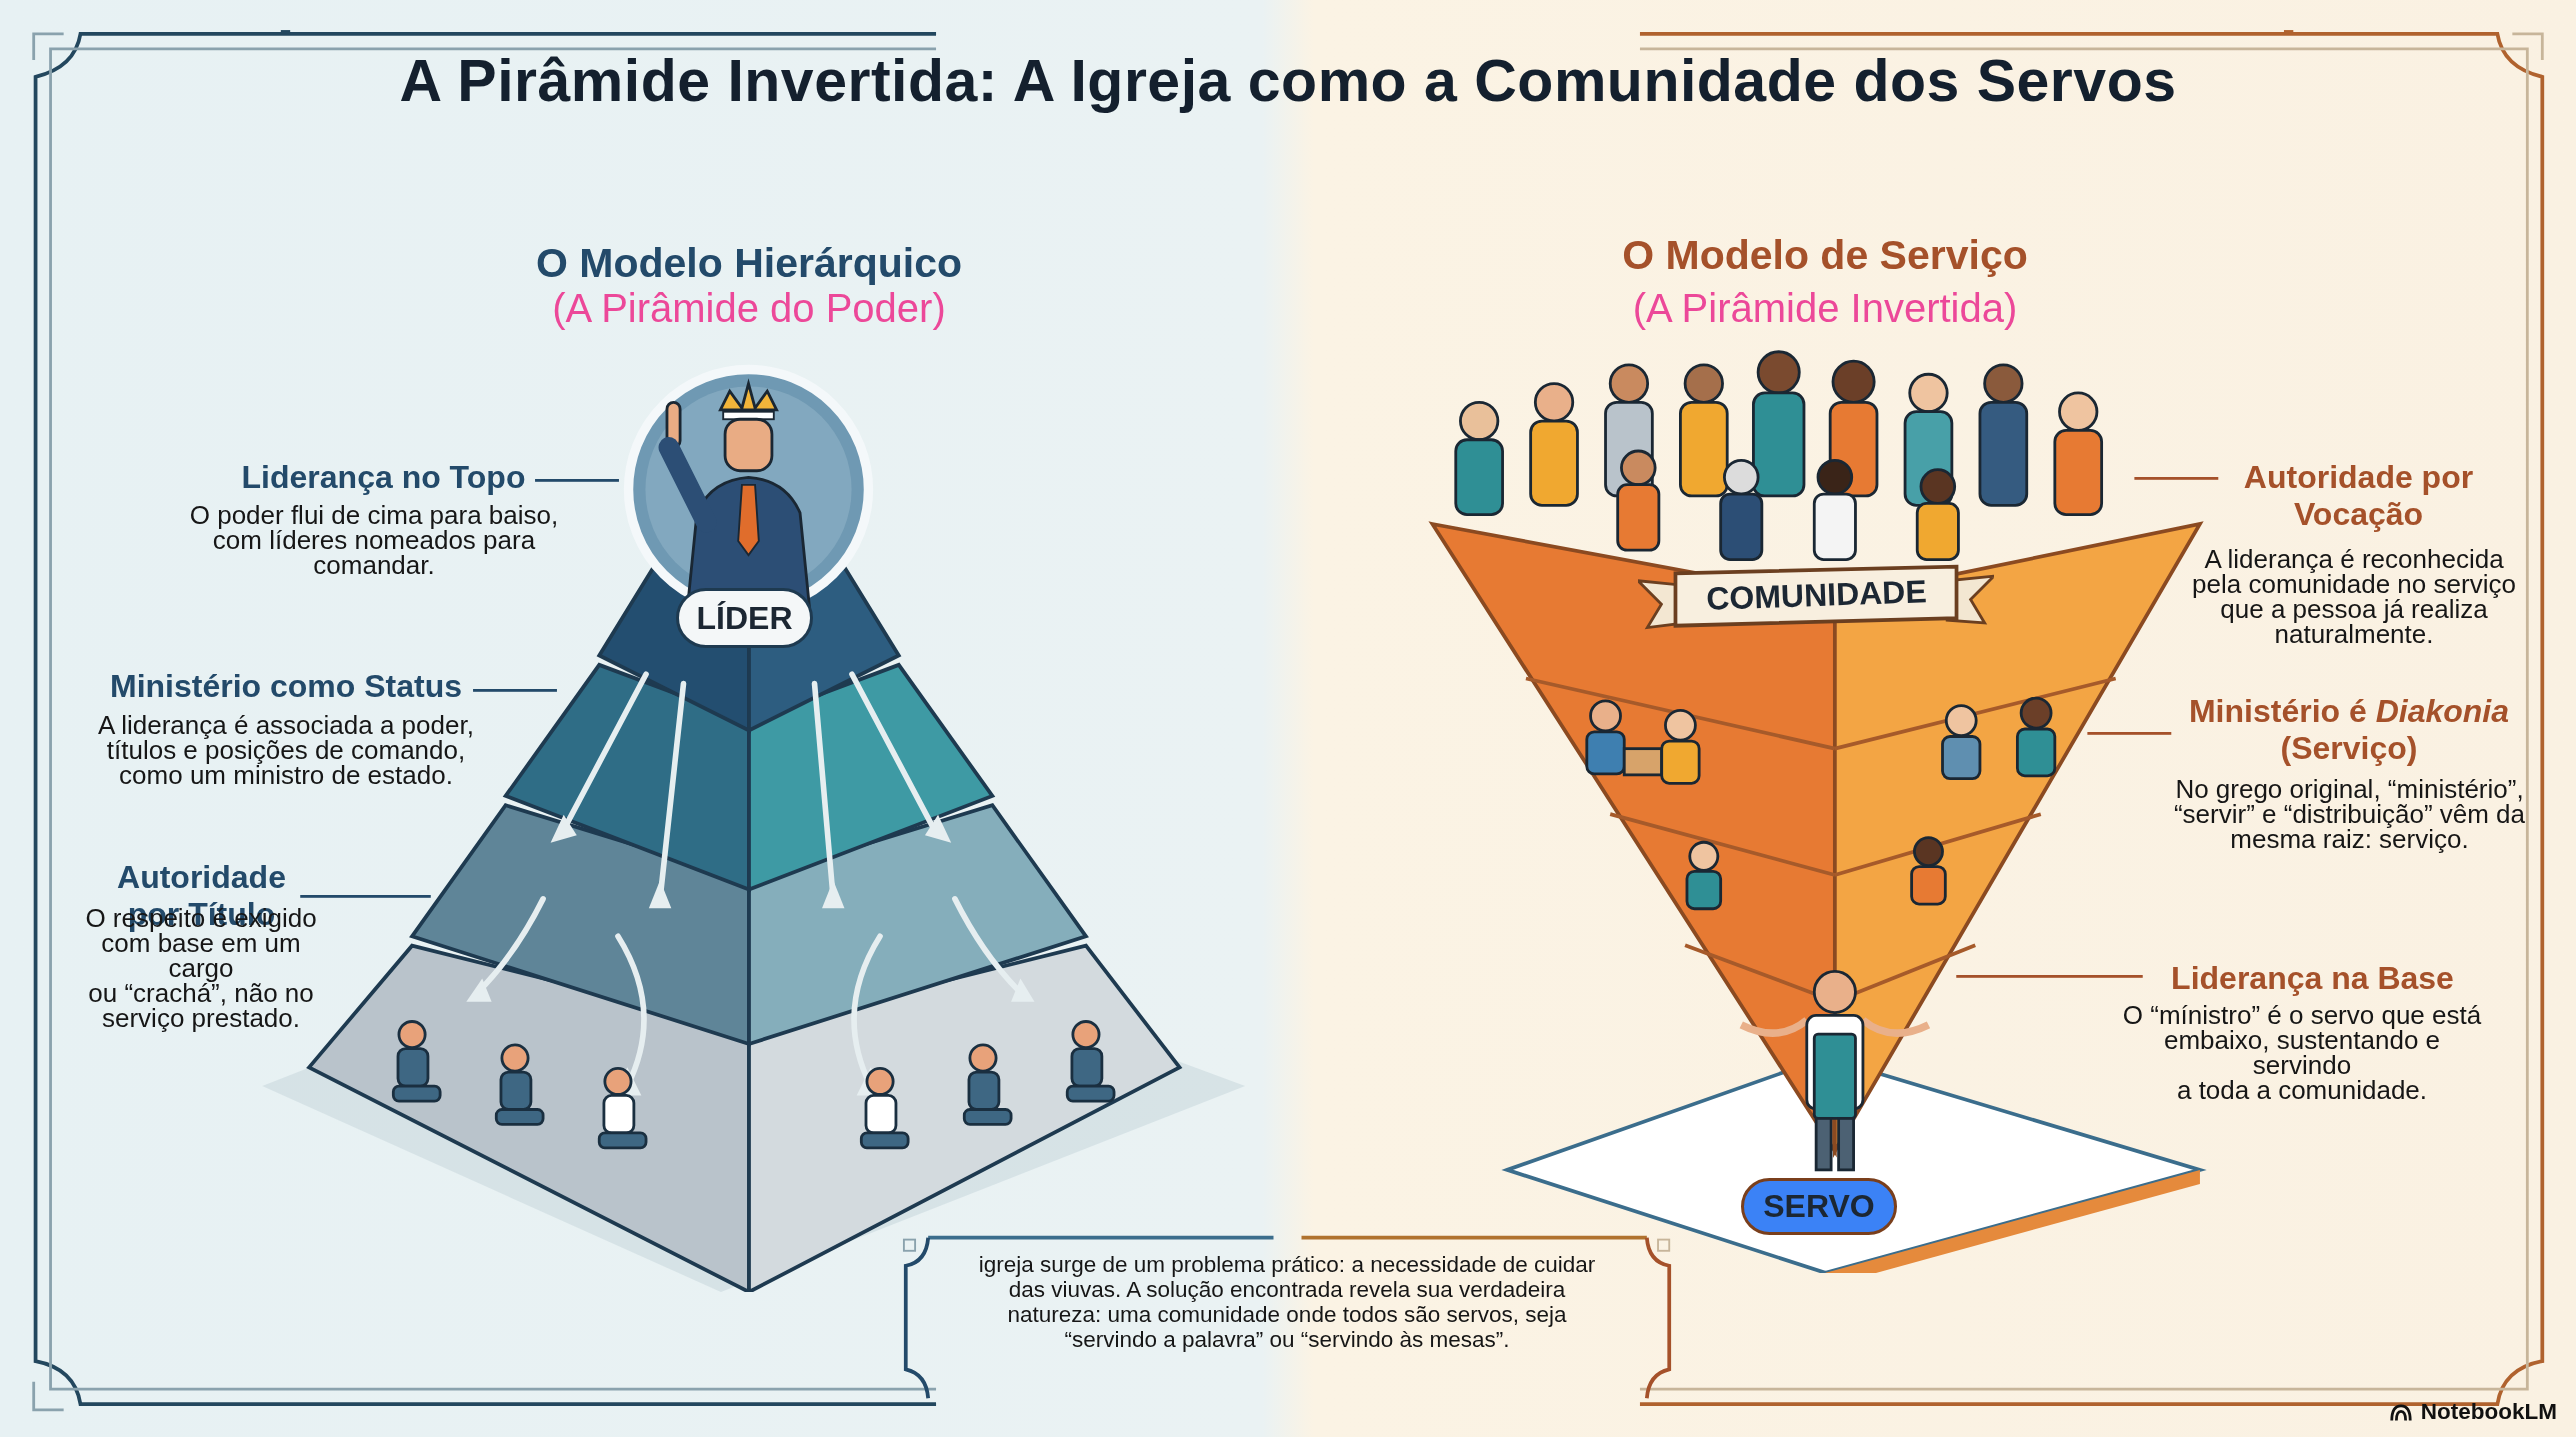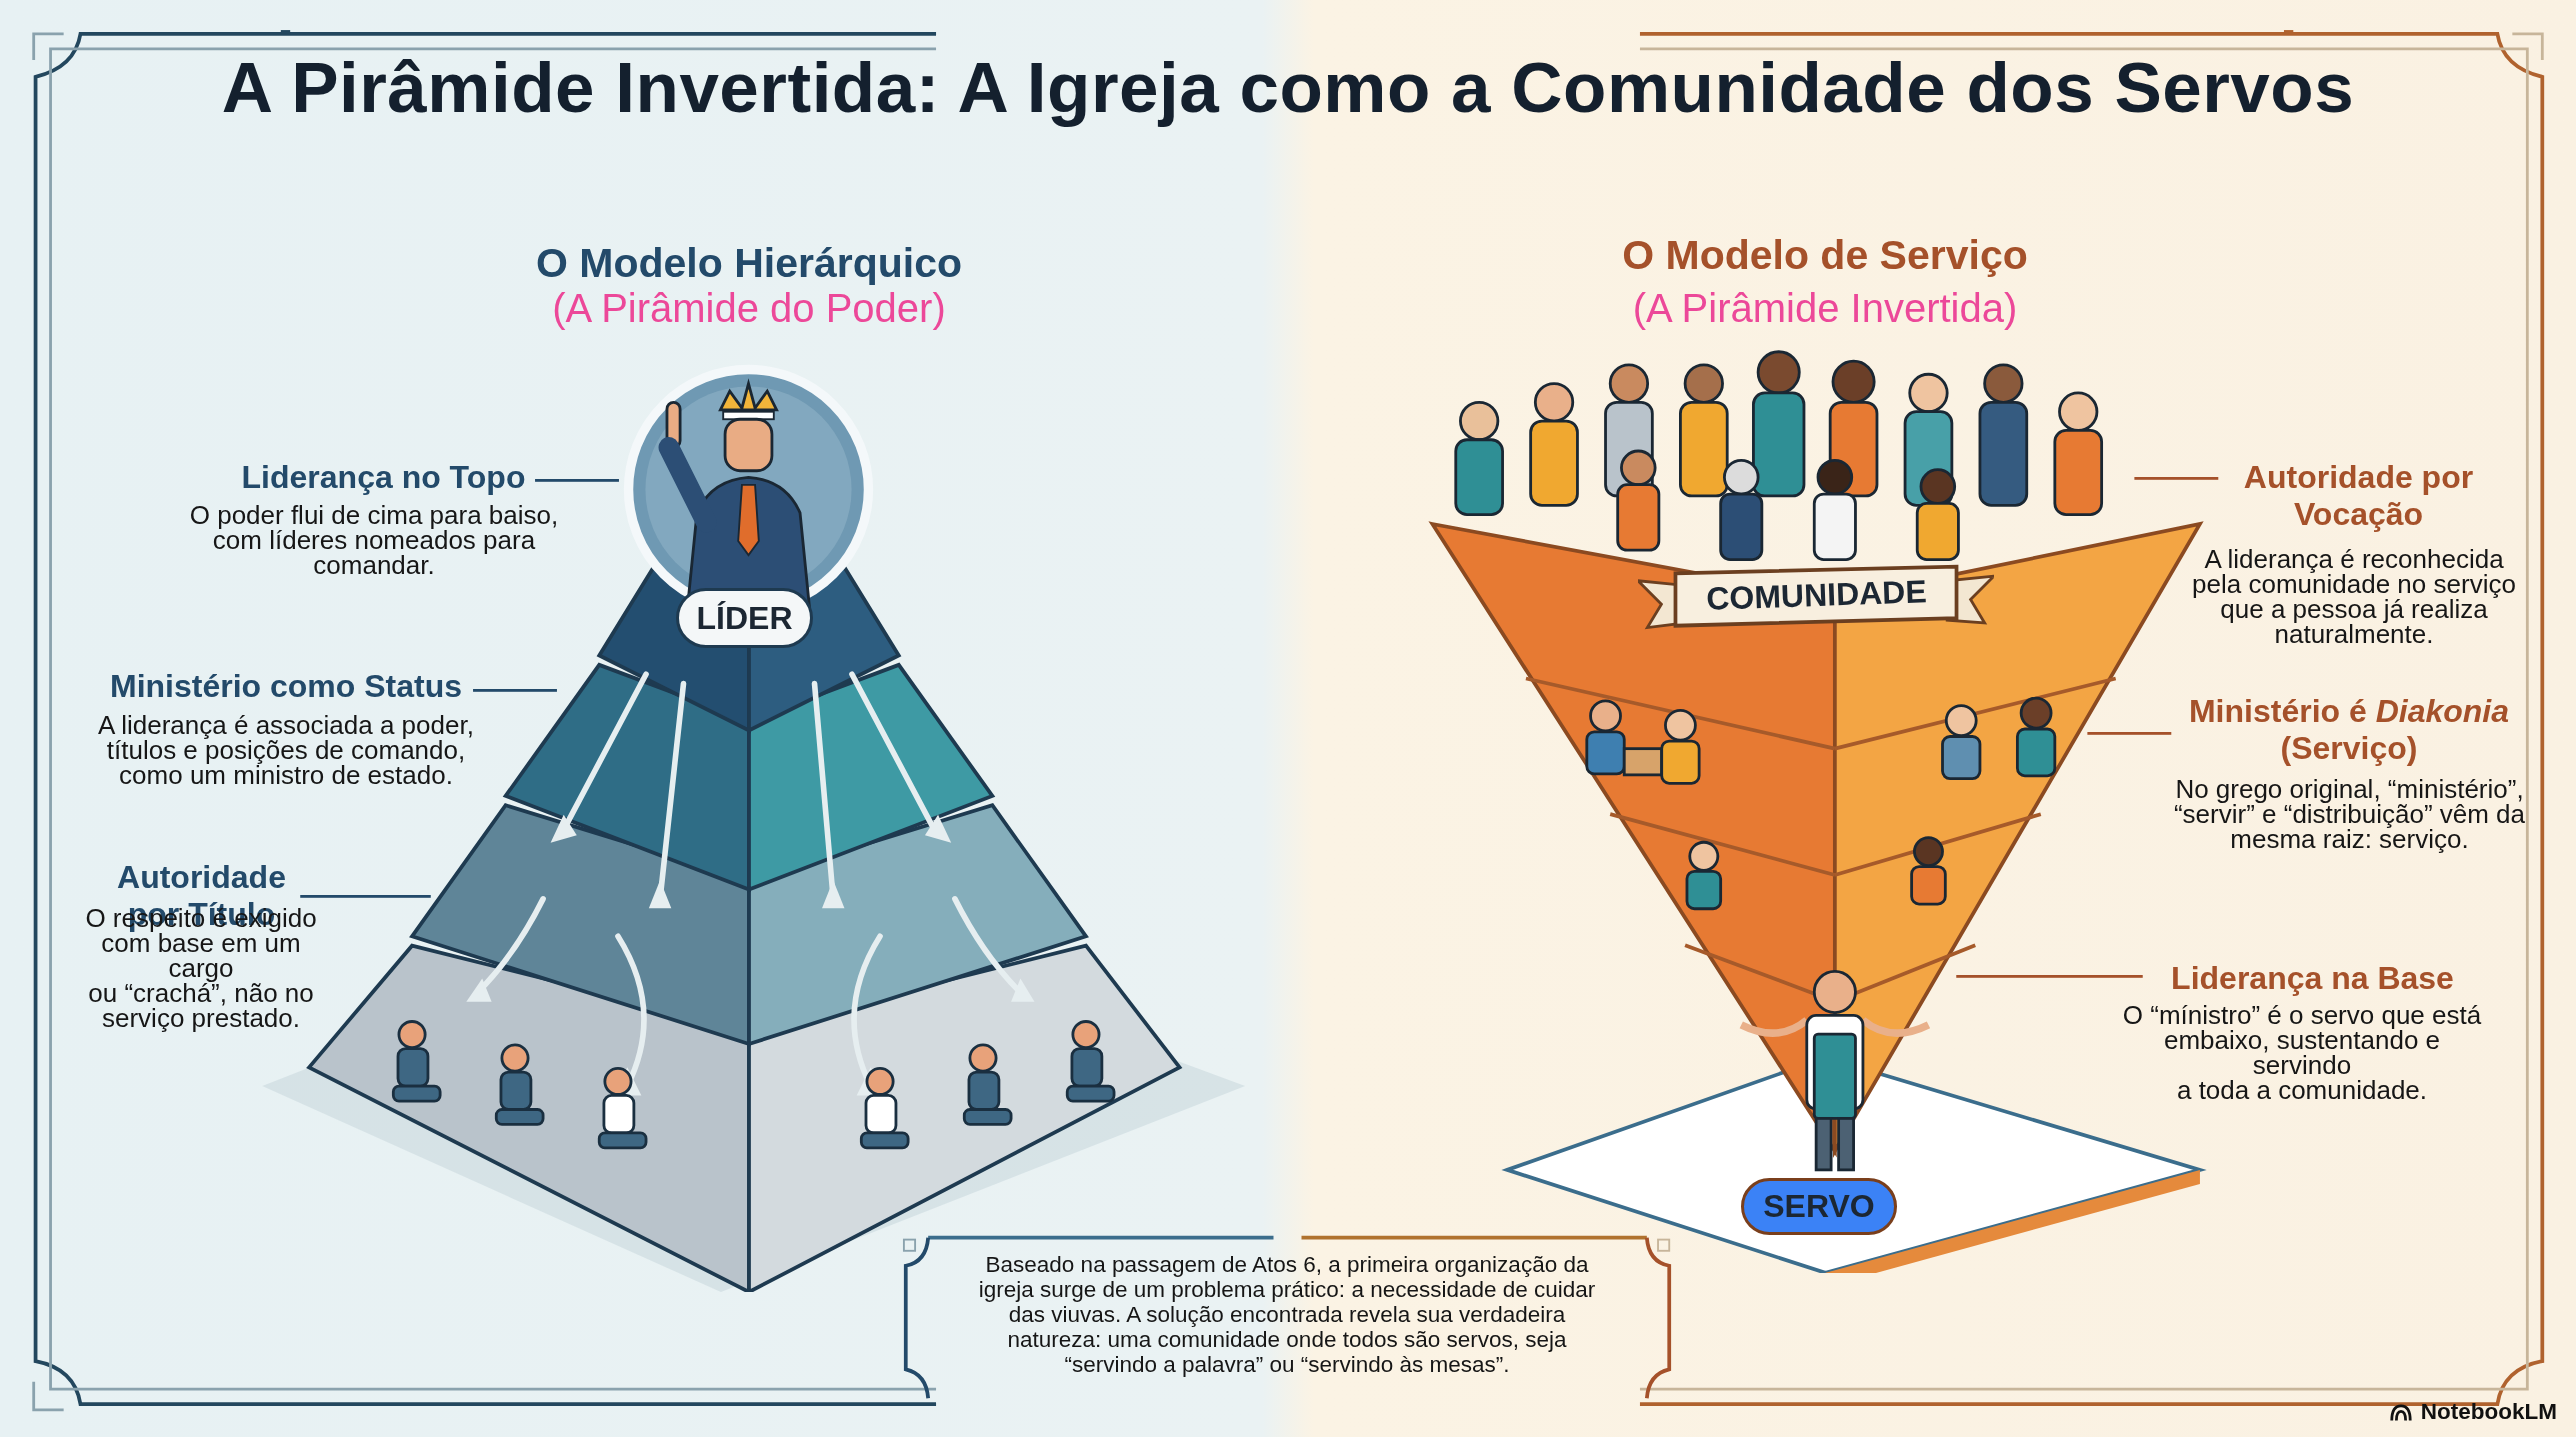--- a/index.html
+++ b/index.html
@@ -2,21 +2,21 @@
 <html style="font-size:15px"><head>
 <meta charset="utf-8">
 <style>
   html,body{margin:0;padding:0;}
   body{width:2576px;height:1438px;overflow:hidden;position:relative;
        font-family:"Liberation Sans","DejaVu Sans",sans-serif;
        background:linear-gradient(90deg,#e7f1f3 0%,#eaf2f3 49%,#fbf3e4 51%,#faf1e2 100%);}
   .abs{position:absolute;}
   .frame-svg{position:absolute;left:0;top:0;}
   .main-title{position:absolute;left:0;width:2576px;top:47px;text-align:center;
-       font-size:71px;font-weight:700;color:#14202e;letter-spacing:0.5px;}
+       font-size:59px;font-weight:700;color:#14202e;letter-spacing:0.5px;}
   .panel-title{position:absolute;text-align:center;font-weight:700;font-size:41px;}
   .panel-sub{position:absolute;text-align:center;font-size:40px;color:#ec4899;}
   .lh{position:absolute;font-weight:700;font-size:32px;text-align:center;line-height:37px;}
   .ld{position:absolute;font-size:26px;color:#161616;text-align:center;line-height:25px;}
   .blue{color:#234a6a;}
   .orange{color:#a5512a;}
   .badge{position:absolute;display:flex;align-items:center;justify-content:center;
        font-weight:700;font-size:32px;color:#1c2733;border-radius:37px;}
   .footer-box{position:absolute;left:908px;top:1252px;width:758px;height:136px;
        text-align:center;font-size:22.5px;line-height:25px;color:#161616;}
@@ -277,21 +277,20 @@
 
 <svg class="abs" style="left:899px;top:1234px;" width="777" height="168" viewBox="0 0 830 180">
   <path d="M30 4 L400 4" stroke="#3b6d8c" stroke-width="4" fill="none"></path>
   <path d="M430 4 L800 4" stroke="#b0722e" stroke-width="4" fill="none"></path>
   <path d="M30 4 Q28 30 6 34 L6 145 Q28 150 30 176" stroke="#234a6a" stroke-width="4" fill="none"></path>
   <path d="M800 4 Q802 30 824 34 L824 145 Q802 150 800 176" stroke="#a5512a" stroke-width="4" fill="none"></path>
   <rect x="4" y="6" width="12" height="12" fill="none" stroke="#8aa2ad" stroke-width="2"></rect>
   <rect x="812" y="6" width="12" height="12" fill="none" stroke="#c7b59a" stroke-width="2"></rect>
 </svg>
 <div class="footer-box">
-  <div>Baseado na passagem de Atos 6, a primeira organização da</div>
   <div>igreja surge de um problema prático: a necessidade de cuidar</div>
   <div>das viuvas. A solução encontrada revela sua verdadeira</div>
   <div>natureza: uma comunidade onde todos são servos, seja</div>
   <div>“servindo a palavra” ou “servindo às mesas”.</div>
 </div>
 
 <div class="brand">
   <svg width="24" height="20.6" viewBox="0 0 26 22">
     <path d="M3 20 Q3 4 13 4 Q23 4 23 20" stroke="#111" stroke-width="3" fill="none"></path>
     <path d="M8 20 Q8 10 13 10 Q18 10 18 20" stroke="#111" stroke-width="3" fill="none"></path>

